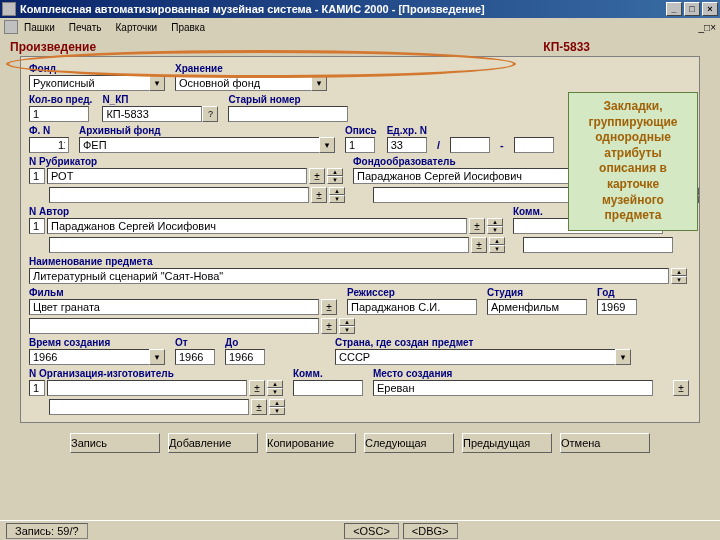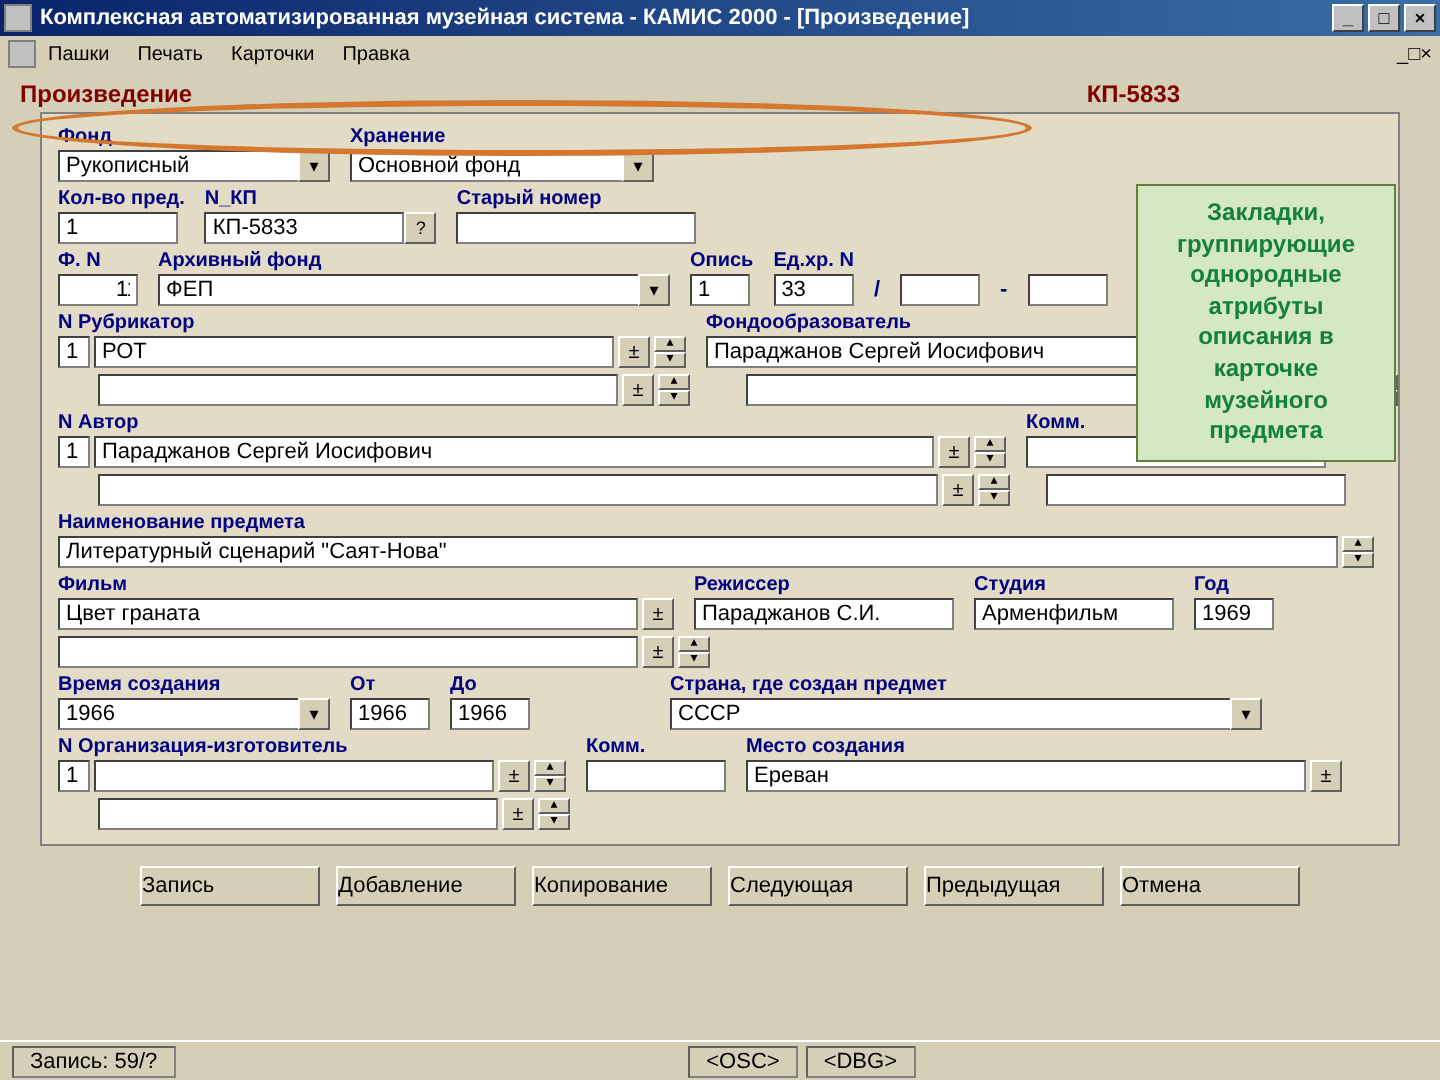--- a/index.html
+++ b/index.html
@@ -106,21 +106,21 @@
 .btnstack { display:flex; flex-direction:column; }
 .btnstack .smbtn { height: 8px; font-size:7px; line-height:6px; }
 .annotation {
   position: absolute;
   right: 22px; top: 92px;
   width: 130px;
   background: #d4e8c4;
   border: 1px solid #608040;
   padding: 6px;
   text-align: center;
-  color: #15803d;
+  color: #a16207;
   font-weight: bold;
   font-size: 12px;
   line-height: 1.3;
   z-index: 10;
 }
 .bottom-btns {
   display: flex;
   gap: 8px;
   justify-content: center;
   padding: 10px 0 6px 0;
@@ -398,21 +398,21 @@
               <div class="smbtn">▾</div>
             </div>
         </div>
       </div>
       <div class="field">
         <span class="label">Комм.</span>
         <input class="inp" style="width: 70px;" value="">
       </div>
       <div class="field">
         <span class="label">Место создания</span>
-        <div style="display:flex;gap:2px">
+        <div style="display:flex;gap:20px">
           <input class="inp" style="width: 280px;" value="Ереван">
           <div class="iconbtn">±</div>
         </div>
       </div>
     </div>
     <div class="row">
       <div style="display:flex;gap:2px;margin-left:20px">
         <input class="inp" style="width: 200px;">
         <div class="iconbtn">±</div>
         <div class="btnstack">

